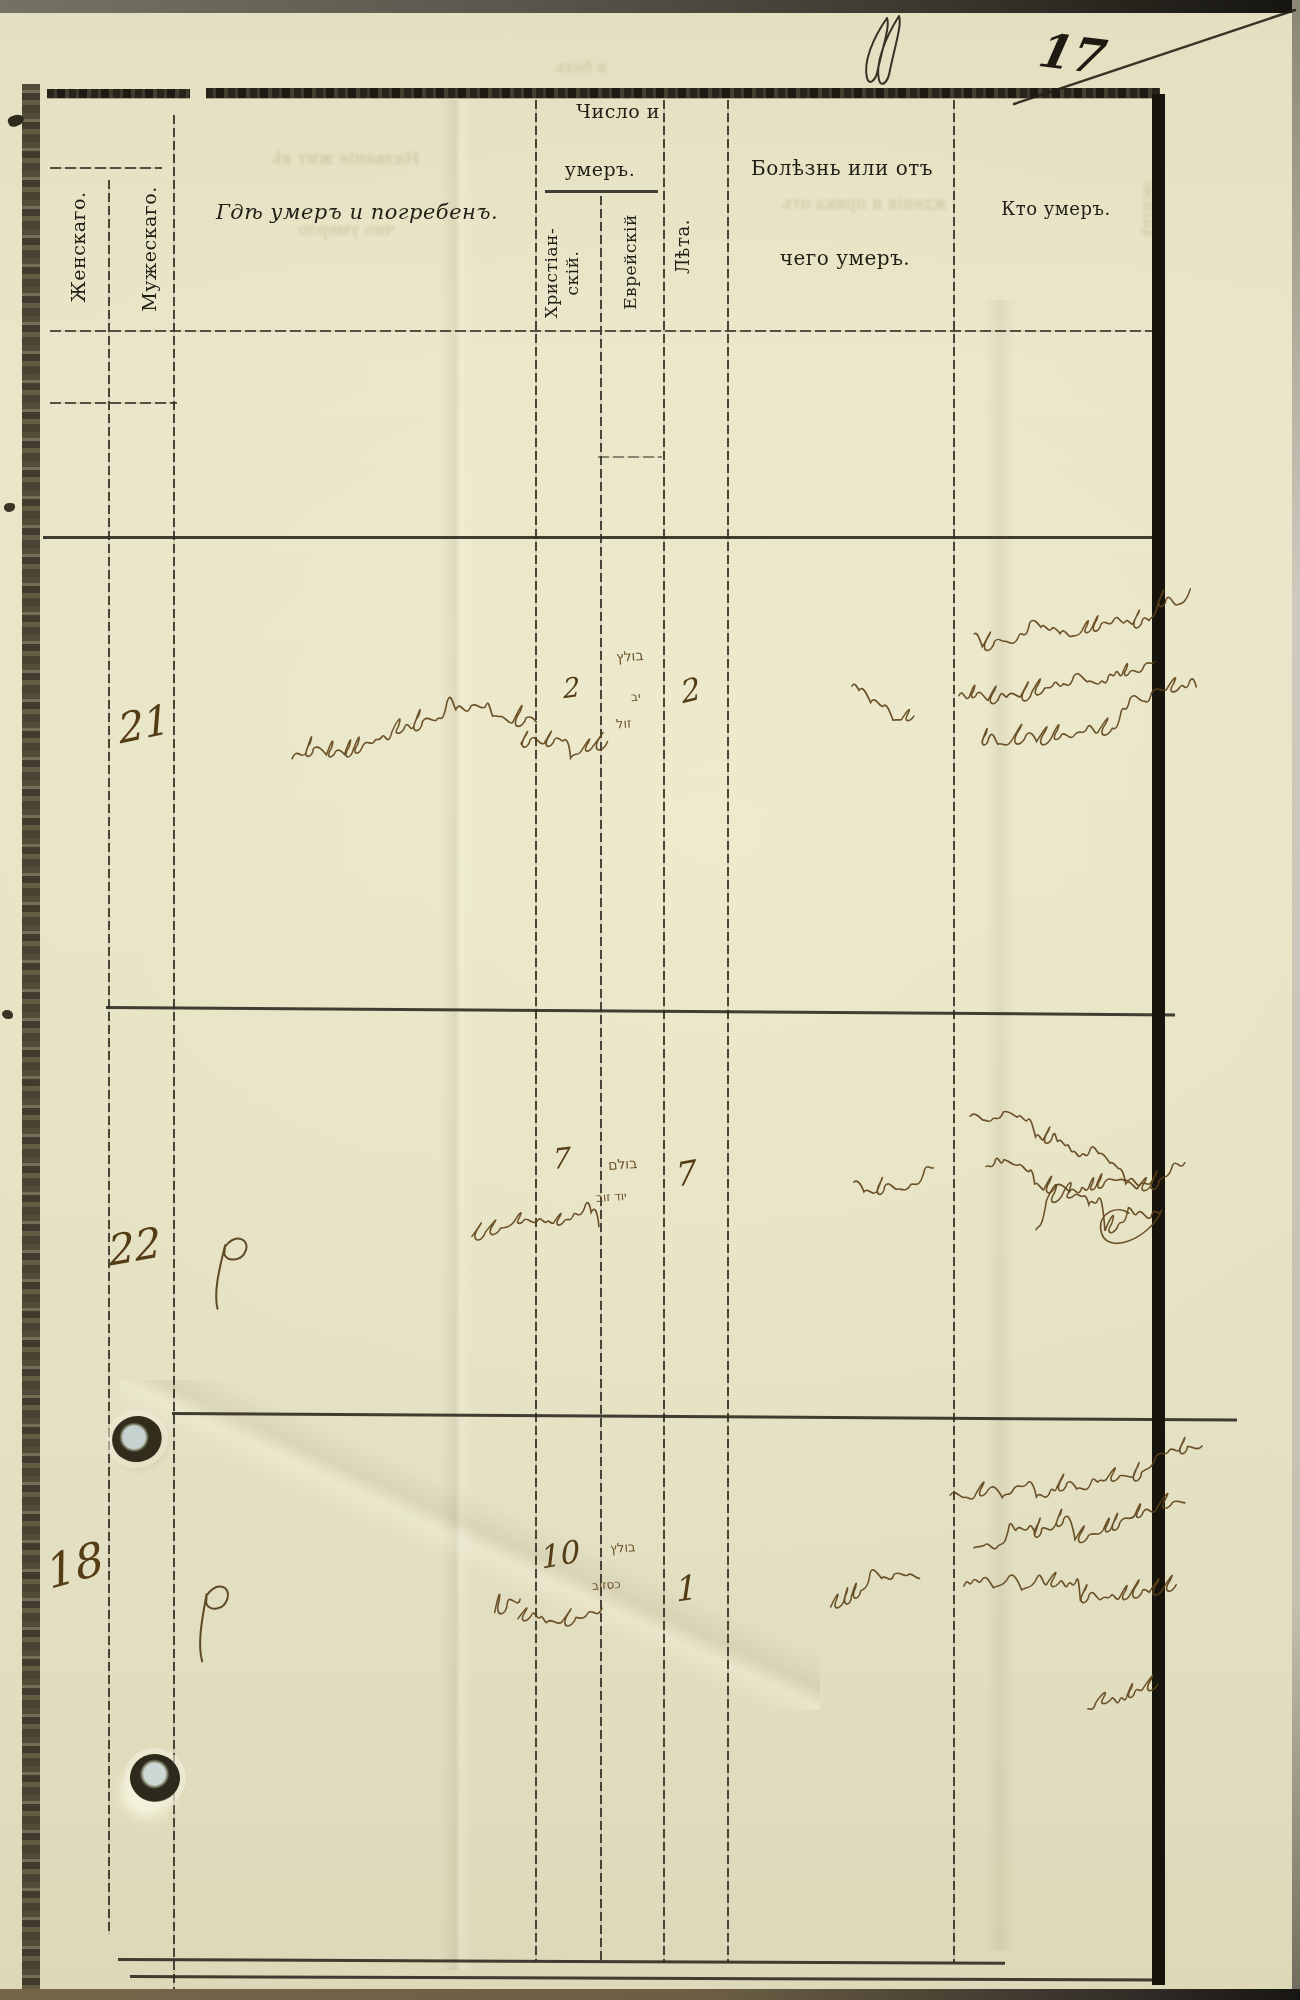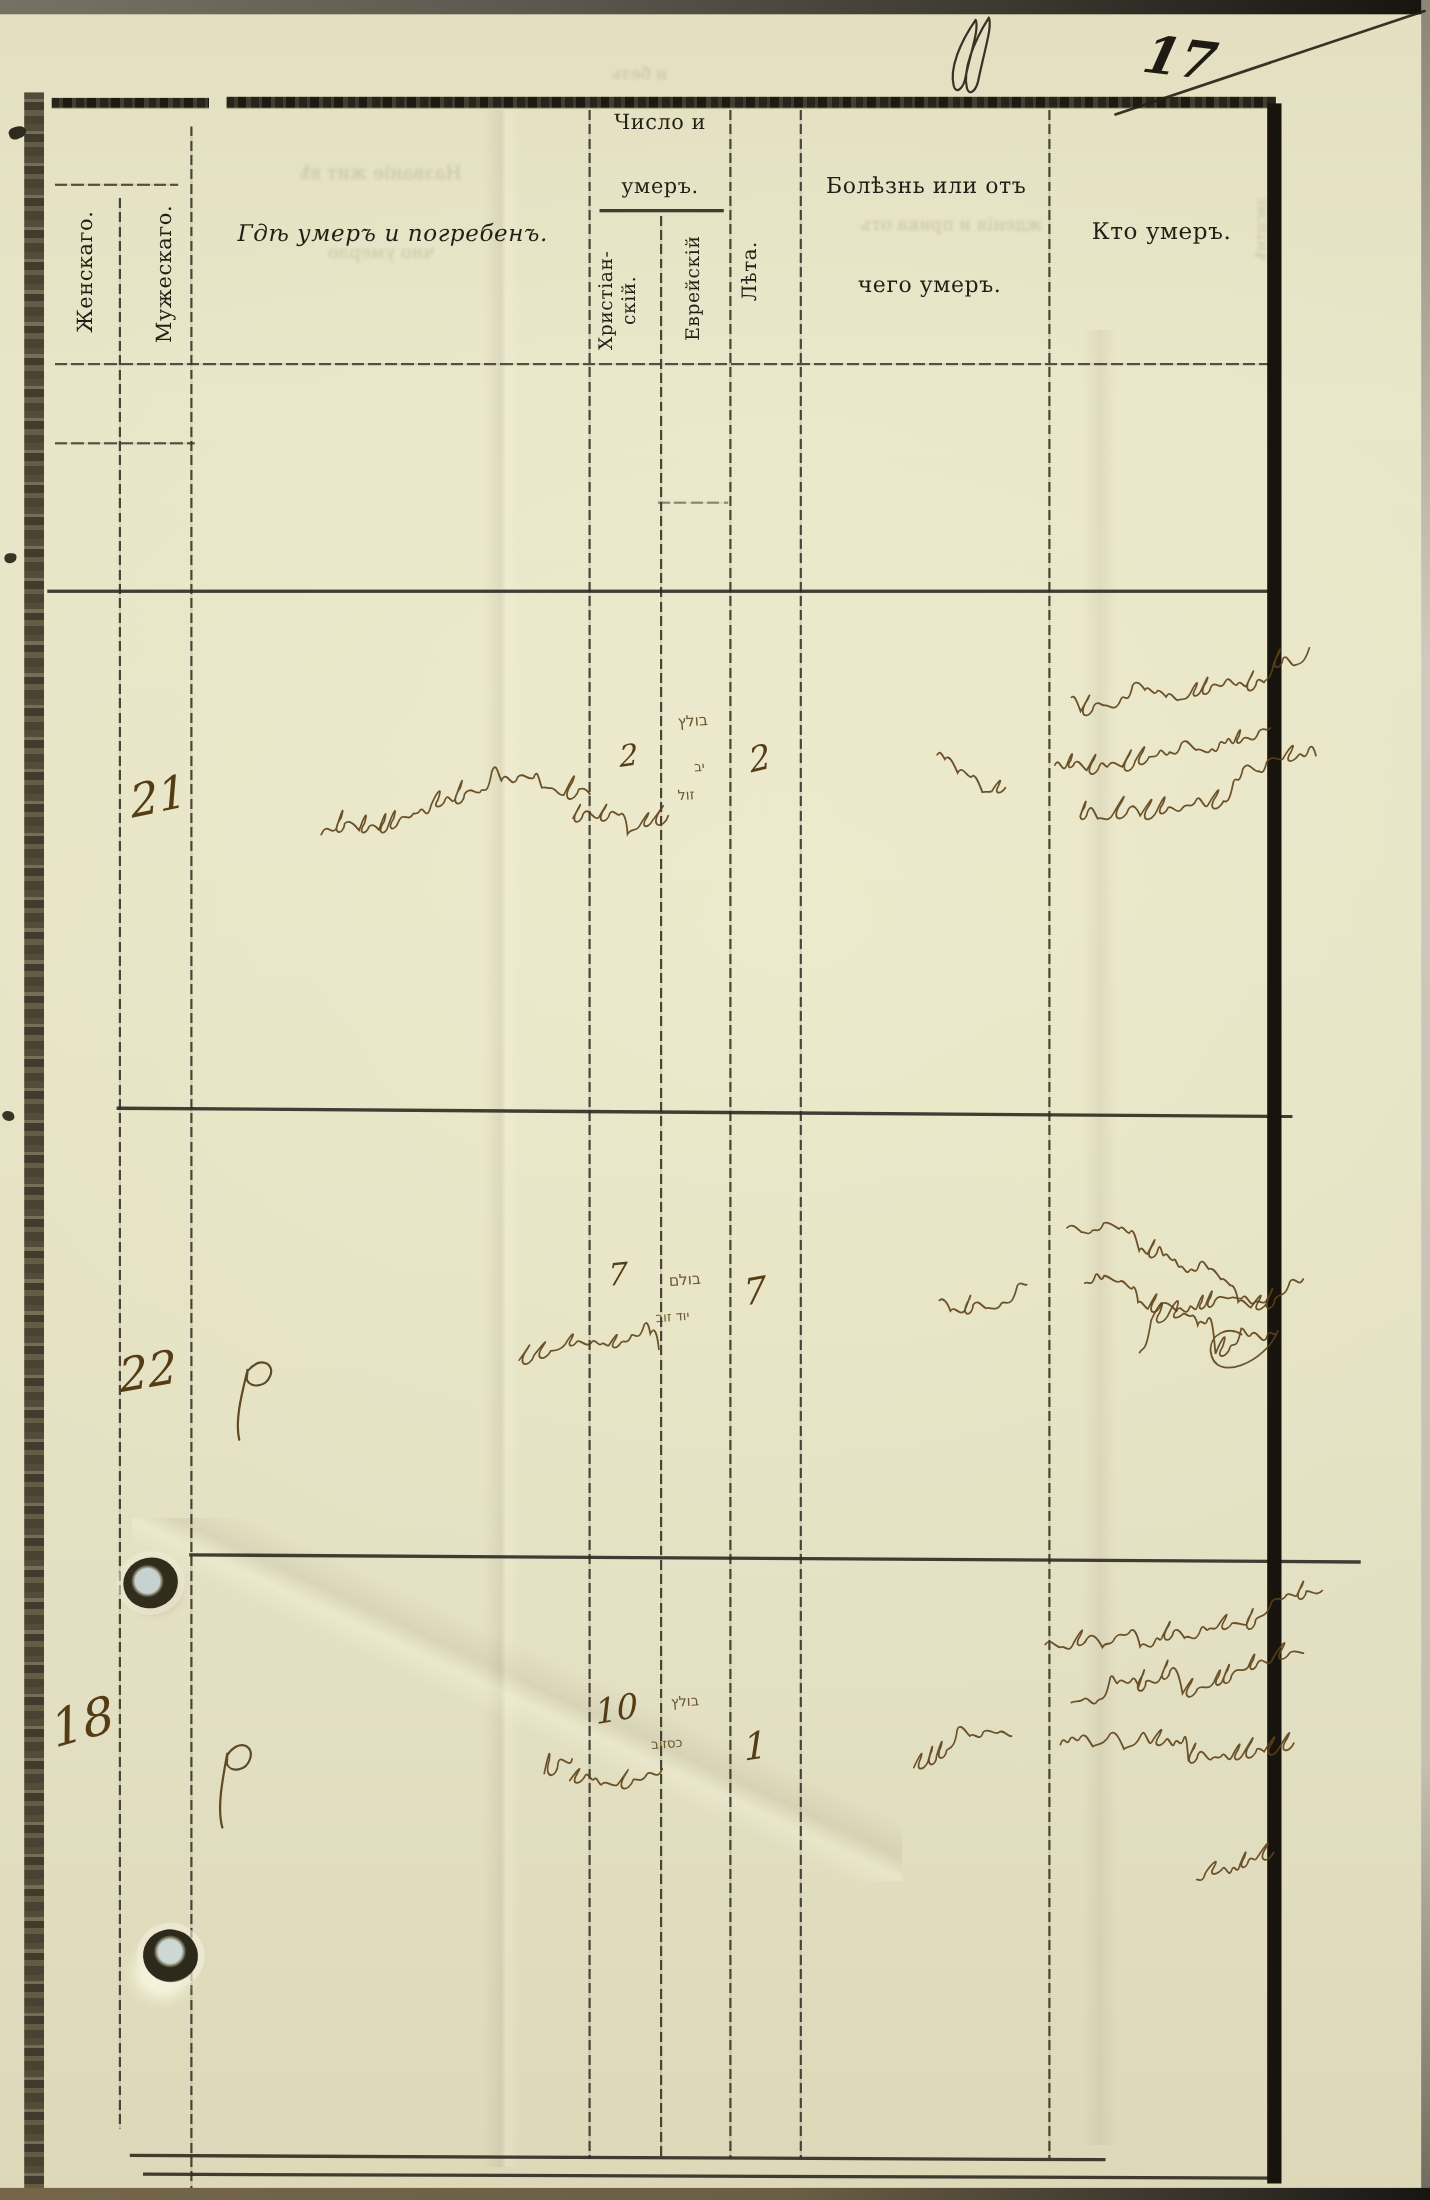--- a/index.html
+++ b/index.html
@@ -71,29 +71,29 @@
   <div class="rough" style="left:206px;top:88px;width:954px;height:10px;"></div>
   <div class="thick" style="left:1152px;top:94px;width:13px;height:1891px;"></div>
   <div class="bind" style="left:22px;top:84px;width:18px;height:1908px;"></div>
   <div class="abs" style="left:8px;top:115px;width:16px;height:11px;background:#2e2a1e;border-radius:40% 60% 55% 45%;transform:rotate(-20deg);"></div>
   <div class="abs" style="left:4px;top:503px;width:11px;height:9px;background:#3a3424;border-radius:50% 40% 60% 50%;"></div>
   <div class="abs" style="left:2px;top:1010px;width:11px;height:9px;background:#3a3424;border-radius:45% 55% 40% 60%;"></div>
 
   <div class="h vert" style="left:-4px;top:236px;width:164px;font-size:19px;">Женскаго.</div>
   <div class="h vert" style="left:66px;top:238px;width:166px;font-size:19px;">Мужескаго.</div>
   <div class="h" style="left:190px;top:200px;width:334px;font-size:21px;font-style:italic;">Гдѣ умеръ и погребенъ.</div>
-  <div class="h" style="left:540px;top:100px;width:120px;font-size:19px;">Число и</div>
+  <div class="h" style="left:540px;top:100px;width:120px;font-size:19px;text-align:right;">Число и</div>
   <div class="h" style="left:540px;top:158px;width:120px;font-size:19px;">умеръ.</div>
   <div class="h vert" style="left:492px;top:252px;width:140px;font-size:17px;line-height:21px;white-space:pre-line;">Христіан-
 скій.</div>
   <div class="h vert" style="left:556px;top:252px;width:148px;font-size:17px;">Еврейскій</div>
   <div class="h vert" style="left:622px;top:236px;width:120px;font-size:18px;">Лѣта.</div>
   <div class="h" style="left:737px;top:156px;width:210px;font-size:20px;">Болѣзнь или отъ</div>
   <div class="h" style="left:737px;top:246px;width:216px;font-size:20px;">чего умеръ.</div>
-  <div class="h" style="left:958px;top:198px;width:196px;font-size:21px;">Кто умеръ.</div>
+  <div class="h" style="left:958px;top:198px;width:196px;font-size:18px;">Кто умеръ.</div>
 
   <div class="hole" style="left:112px;top:1416px;width:50px;height:46px;background:radial-gradient(circle at 45% 45%, #c6d2cf 0 30%, #8b8d76 34%, #312c1c 40% 72%, rgba(238,233,212,.9) 78%, rgba(238,233,212,0) 100%);box-shadow:0 0 0 6px rgba(240,236,216,.55), 3px 8px 6px rgba(210,205,175,.8);transform:rotate(-12deg);"></div>
   <div class="hole" style="left:130px;top:1754px;width:50px;height:48px;background:radial-gradient(circle at 48% 42%, #cdd8d4 0 28%, #8b8d76 33%, #2e2a1b 39% 70%, rgba(238,233,212,.9) 77%, rgba(238,233,212,0) 100%);box-shadow:0 0 0 6px rgba(242,238,220,.6), -6px 16px 14px rgba(250,248,225,.9);transform:rotate(8deg);"></div>
 
   <div class="abs" style="left:0;top:0;width:1300px;height:13px;background:linear-gradient(90deg,#767263 0%,#5a564c 40%,#3c3930 70%,#16140f 100%);"></div>
   <div class="abs" style="left:1292px;top:0;width:8px;height:2000px;background:linear-gradient(180deg,#8c8678,#cfcabd 30%,#c5c0b2 80%,#6e6a5c);"></div>
   <div class="abs" style="left:0;top:1989px;width:1300px;height:11px;background:linear-gradient(90deg,#75664a 0%,#6b5e44 55%,#35302a 85%,#181612 100%);"></div>
 
   <div id="ink-layer" class="abs" style="left:0;top:0;width:1300px;height:2000px;">
       <div class="ink-t" style="left: 1040px; top: 26px; font-size: 47px; transform: rotate(7deg) skewX(-6deg); color: rgb(31, 27, 19); font-weight: bold;">17</div>

